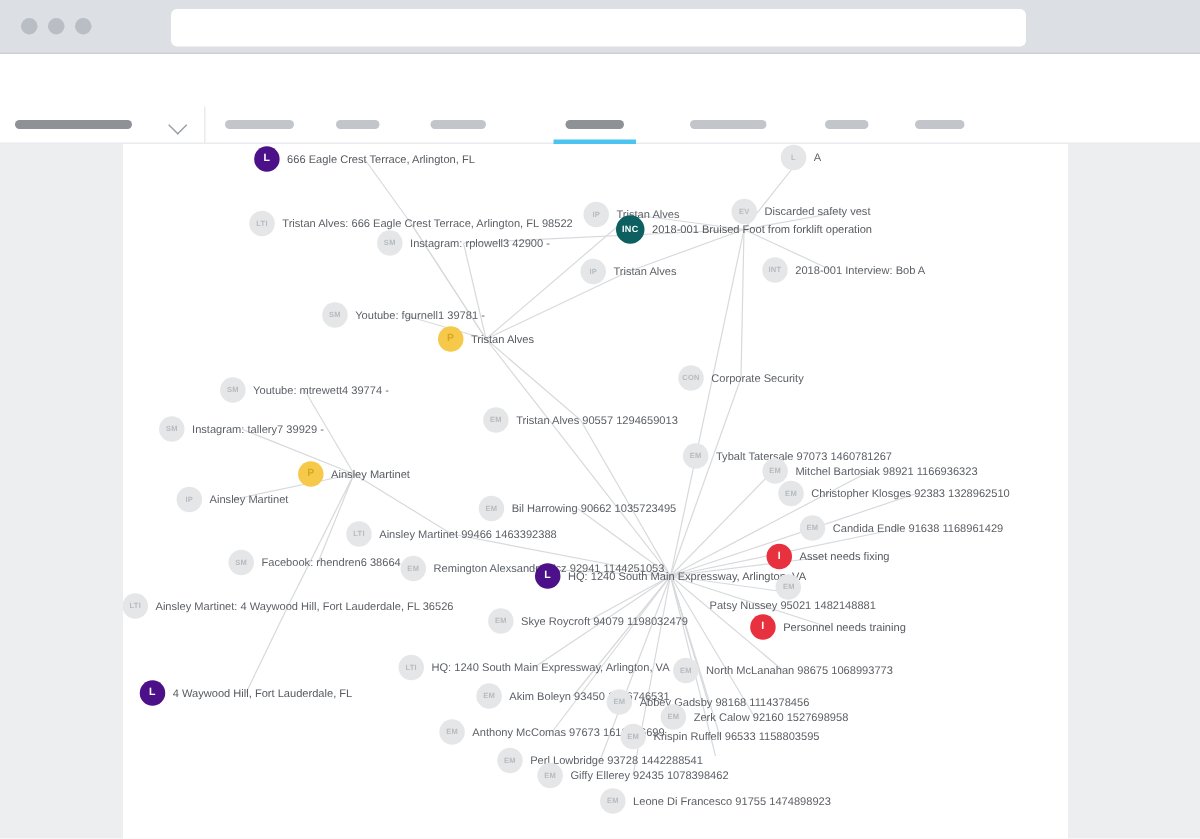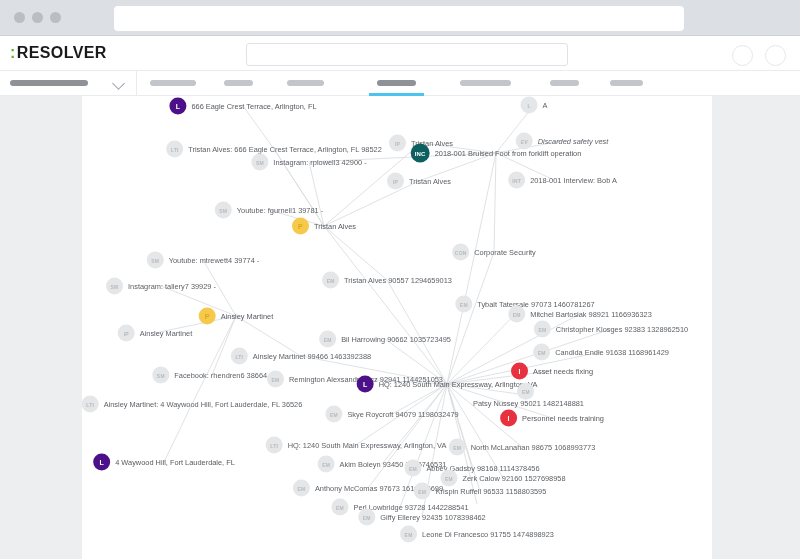--- a/index.html
+++ b/index.html
@@ -96,30 +96,20 @@
 
   <div class="browser-bar">
     <div class="traffic">
       <div class="dot"></div>
       <div class="dot"></div>
       <div class="dot"></div>
     </div>
     <div class="url-bar" title=""></div>
   </div>
 
-  <div class="app-header">
-    <div class="logo">
-      <span class="colon">:</span><span>RESOLVER</span>
-    </div>
-    <div class="header-search" title=""></div>
-    <div class="header-circles">
-      <div class="hcircle"></div>
-      <div class="hcircle"></div>
-    </div>
-  </div>
 
   <div class="navbar">
     <div class="nav-left">
       <div class="bar"></div>
       <div class="chev"></div>
     </div>
     <div class="tabs" id="tabs">
         <div class="tab" style="left: 0px;">
           <div class="tbar" style="width: 46px;"></div>
         </div>
@@ -226,21 +216,21 @@
             <div class="label">Tristan Alves</div>
           </div>
           <div class="node teal" style="left: 414px; top: 57px;">
             <div class="bubble">INC</div>
             <div class="label">2018-001 Bruised Foot from forklift operation</div>
           </div>
           <div class="node gray" style="left: 452px; top: 9px;">
             <div class="bubble">L</div>
             <div class="label">A</div>
           </div>
-          <div class="node gray" style="left: 480px; top: 45px; font-style: italic;">
+          <div class="node gray" style="left: 452px; top: 45px;">
             <div class="bubble">EV</div>
             <div class="label">Discarded safety vest</div>
           </div>
           <div class="node gray" style="left: 472px; top: 84px; padding-left: 17px;">
             <div class="bubble">INT</div>
             <div class="label">2018-001 Interview: Bob A</div>
           </div>
           <div class="node gray" style="left: 121px; top: 164px;">
             <div class="bubble">SM</div>
             <div class="label">Youtube: mtrewett4 39774 -</div>
@@ -282,21 +272,21 @@
             <div class="label">Corporate Security</div>
           </div>
           <div class="node gray" style="left: 443px; top: 208px;">
             <div class="bubble">EM</div>
             <div class="label">Tybalt Tatersale 97073 1460781267</div>
           </div>
           <div class="node gray" style="left: 498px; top: 218px;">
             <div class="bubble">EM</div>
             <div class="label">Mitchel Bartosiak 98921 1166936323</div>
           </div>
-          <div class="node gray" style="left: 529px; top: 233px; justify-content: center;">
+          <div class="node gray" style="left: 514px; top: 233px; justify-content: center;">
             <div class="bubble">EM</div>
             <div class="label">Christopher Klosges 92383 1328962510</div>
           </div>
           <div class="node gray" style="left: 519px; top: 256px;">
             <div class="bubble">EM</div>
             <div class="label">Candida Endle 91638 1168961429</div>
           </div>
           <div class="node gray" style="left: 303px; top: 243px; text-align: center;">
             <div class="bubble">EM</div>
             <div class="label">Bil Harrowing 90662 1035723495</div>

